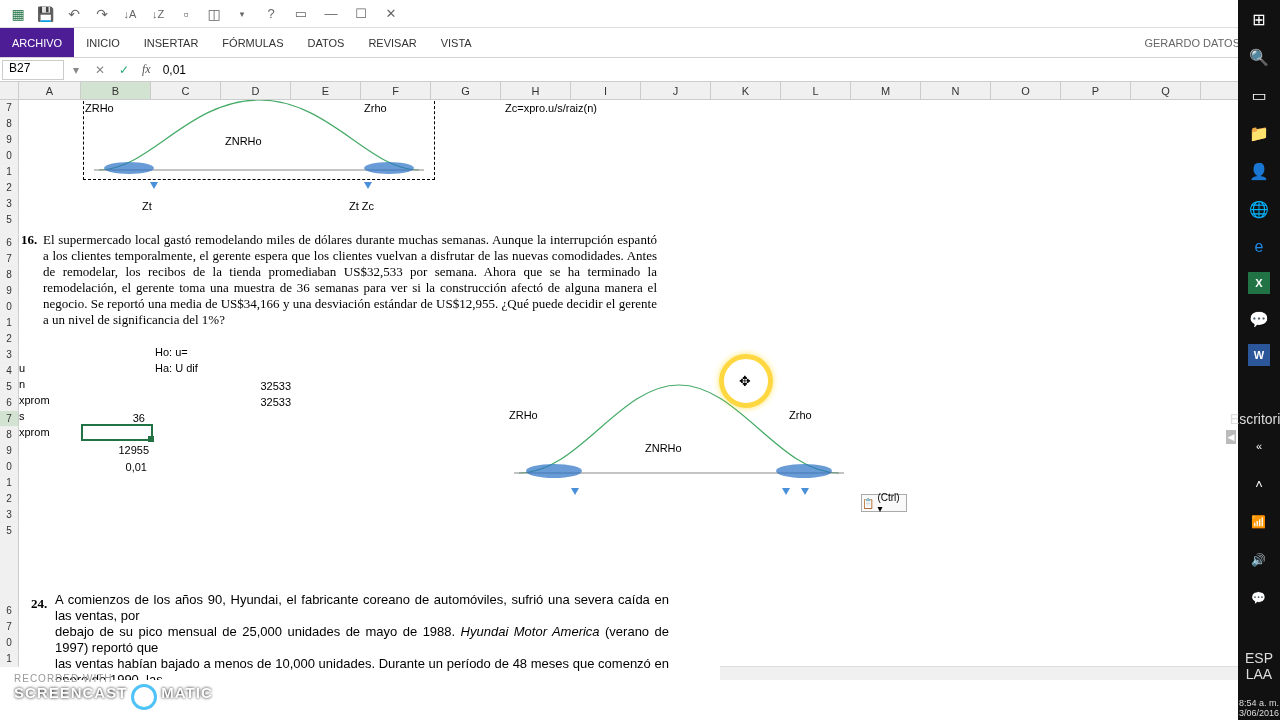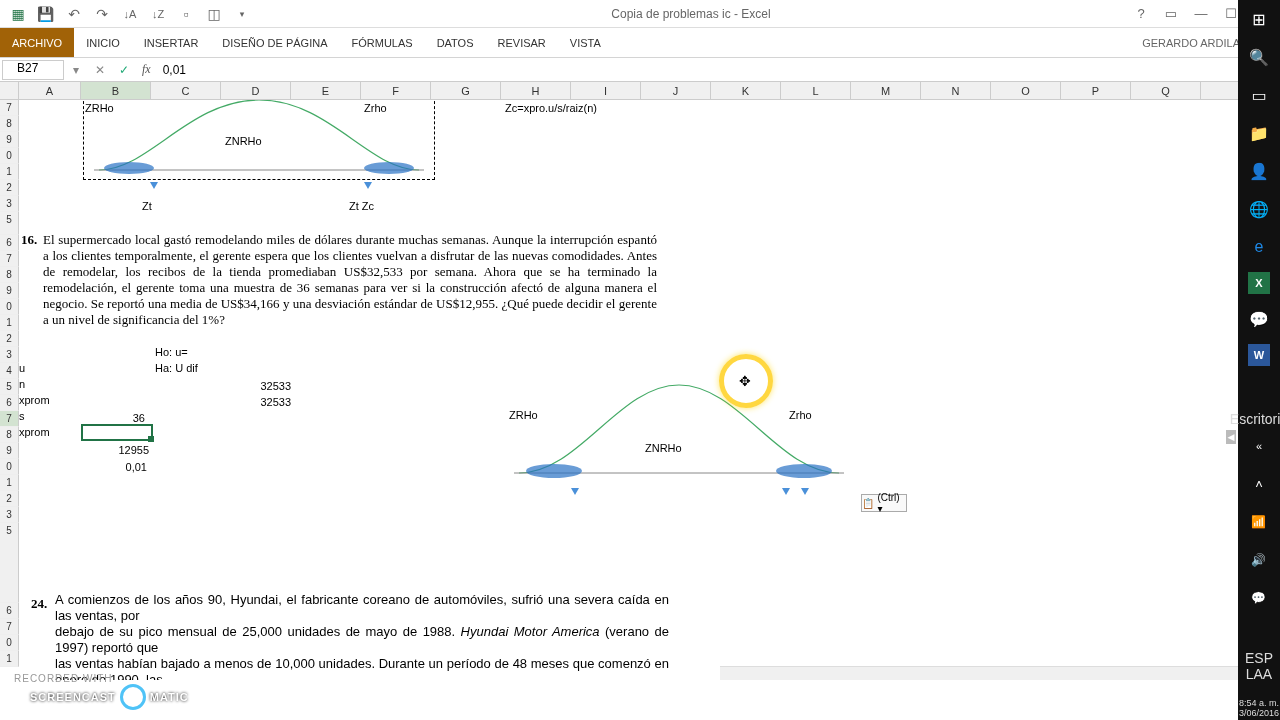--- a/index.html
+++ b/index.html
@@ -5,27 +5,27 @@
 * { margin: 0; padding: 0; box-sizing: border-box; font-family: "Segoe UI", Tahoma, sans-serif; }
 body { width: 1280px; height: 720px; background: #fff; overflow: hidden; position: relative; }
 
 .topbar { height: 28px; background: #fff; display: flex; align-items: center; padding: 0 4px; border-bottom: 1px solid #ddd; }
 .qat-item { width: 20px; height: 20px; margin: 0 4px; display: flex; align-items: center; justify-content: center; font-size: 14px; color: #666; }
 .title-wrap { flex: 1; text-align: center; color: #666; font-size: 12px; }
 .win-ctrl { width: 24px; height: 20px; margin: 0 3px; display: flex; align-items: center; justify-content: center; font-size: 13px; color: #666; }
 
 .ribbon-tabs { height: 30px; background: #fff; display: flex; align-items: stretch; border-bottom: 1px solid #d4d4d4; }
 .rtab { padding: 0 12px; display: flex; align-items: center; font-size: 11px; color: #333; text-transform: uppercase; }
-.rtab.active { background: #a16207; color: #fff; }
+.rtab.active { background: #4c1d95; color: #fff; }
 .ribbon-spacer { flex: 1; }
 .user-name { font-size: 11px; color: #666; padding: 0 6px; display: flex; align-items: center; }
 .user-avatar { width: 22px; height: 22px; background: #c88; margin: 3px 6px; }
 
 .formula-bar { height: 24px; border-bottom: 1px solid #ccc; display: flex; align-items: center; font-size: 12px; }
-.name-box { width: 62px; height: 20px; border: 1px solid #ccc; padding: 0 14px; margin-left: 2px; }
+.name-box { width: 62px; height: 20px; border: 1px solid #ccc; padding: 0 6px; margin-left: 2px; }
 .fb-btn { width: 20px; height: 20px; margin: 0 2px; display: flex; align-items: center; justify-content: center; color: #888; }
 .fx-label { font-style: italic; font-family: 'Times New Roman', serif; color: #555; margin: 0 6px; }
 .fb-input { flex: 1; padding: 0 6px; }
 
 .col-headers { height: 18px; display: flex; background: #f0f0f0; border-bottom: 1px solid #ccc; }
 .corner { width: 19px; border-right: 1px solid #ccc; }
 .ch { border-right: 1px solid #ccc; text-align: center; font-size: 11px; color: #333; line-height: 18px; }
 .ch.sel { background: #d3e3d1; }
 
 .sheet { position: relative; height: 580px; background: #fff; overflow: hidden; }
@@ -52,21 +52,21 @@
 .scrollbar-v { position: absolute; right: 0; top: 100px; width: 14px; bottom: 22px; background: #f0f0f0; border-left: 1px solid #ddd; }
 .sb-thumb-v { position: absolute; left: 2px; right: 2px; background: #c8c8c8; }
 .scrollbar-h { position: absolute; left: 720px; right: 14px; bottom: 0; height: 14px; background: #f0f0f0; border-top: 1px solid #ddd; }
 
 .win-taskbar { position: absolute; right: 0; top: 0; width: 42px; height: 720px; background: #111; display: flex; flex-direction: column; align-items: center; }
 .tb-icon { width: 26px; height: 26px; margin: 6px 0; font-size: 16px; color: #fff; display: flex; align-items: center; justify-content: center; }
 .tb-spacer { flex: 1; }
 .tb-text { font-size: 14px; color: #ddd; text-align: center; margin-top: 33px; }
 .tb-time { font-size: 9px; color: #ddd; text-align: left; padding: 2px 0; margin-top: 14px; }
 
-.overlay-bar { position: absolute; left: 0; bottom: 10px; height: 26px; display: flex; align-items: center; font-size: 11px; font-weight: bold; color: #fff; text-shadow: 0 0 3px #000; letter-spacing: 1px; padding-left: 30px; }
+.overlay-bar { position: absolute; left: 0; bottom: 10px; height: 26px; display: flex; align-items: flex-start; font-size: 15px; font-weight: bold; color: #fff; text-shadow: 0 0 3px #000; letter-spacing: 1px; padding-left: 14px; }
 .overlay-logo { width: 26px; height: 26px; border: 3px solid #4fc3f7; border-radius: 50%; margin: 0 4px; display: inline-block; }
 .recorded { position: absolute; left: 14px; bottom: 36px; font-size: 10px; color: #999; letter-spacing: 1px; }
 
 .arrow-down { position: absolute; width: 0; height: 0; border-left: 4px solid transparent; border-right: 4px solid transparent; border-top: 7px solid #4a90d9; }
 
 svg.curve { position: absolute; }
 svg.curve path { stroke: #4a6; stroke-width: 1.2; fill: none; }
 svg.curve .tail { fill: #2a72c4; opacity: .7; }
 svg.curve .axis { stroke: #888; stroke-width: 1; }
 </style>
@@ -76,39 +76,37 @@
 <div class="topbar">
   <div class="qat-item" style="color:#217346">▦</div>
   <div class="qat-item">💾</div>
   <div class="qat-item">↶</div>
   <div class="qat-item">↷</div>
   <div class="qat-item" style="font-size:11px">↓A</div>
   <div class="qat-item" style="font-size:11px">↓Z</div>
   <div class="qat-item">▫</div>
   <div class="qat-item">◫</div>
   <div class="qat-item" style="font-size:9px">▾</div>
-  <div class="title-wrap">Copia de problemas ic - Excel</div>
   <div class="win-ctrl">?</div>
   <div class="win-ctrl">▭</div>
   <div class="win-ctrl">—</div>
   <div class="win-ctrl">☐</div>
   <div class="win-ctrl">✕</div>
 </div>
 
 <div class="ribbon-tabs">
   <div class="rtab active">ARCHIVO</div>
   <div class="rtab">INICIO</div>
   <div class="rtab">INSERTAR</div>
-  <div class="rtab">DISEÑO DE PÁGINA</div>
   <div class="rtab">FÓRMULAS</div>
   <div class="rtab">DATOS</div>
   <div class="rtab">REVISAR</div>
   <div class="rtab">VISTA</div>
   <div class="ribbon-spacer"></div>
-  <div class="user-name">GERARDO ARDILA</div>
+  <div class="user-name">GERARDO DATOS</div>
   <div class="user-avatar"></div>
 </div>
 
 <div class="formula-bar">
   <div class="name-box">B27</div>
   <div class="fb-btn">▾</div>
   <div class="fb-btn">✕</div>
   <div class="fb-btn" style="color:#2a7">✓</div>
   <div class="fx-label">fx</div>
   <div class="fb-input">0,01</div>

